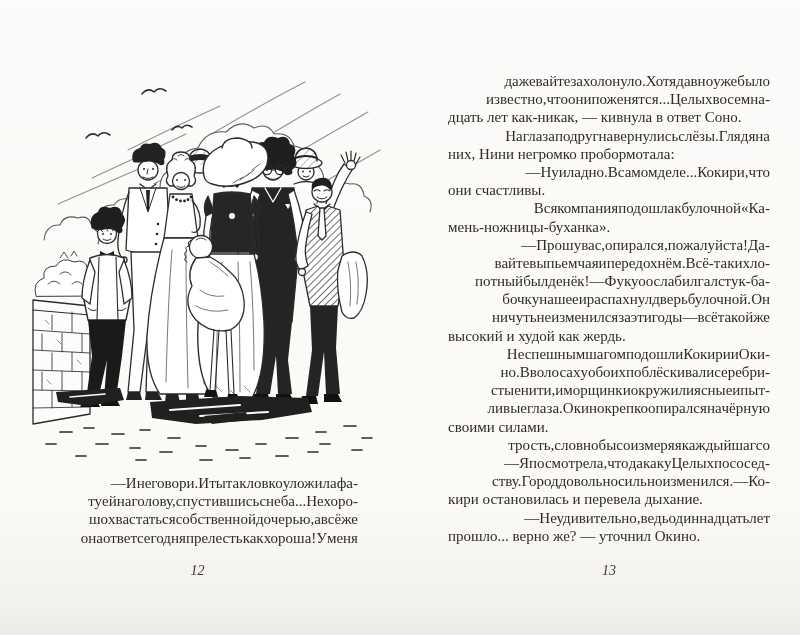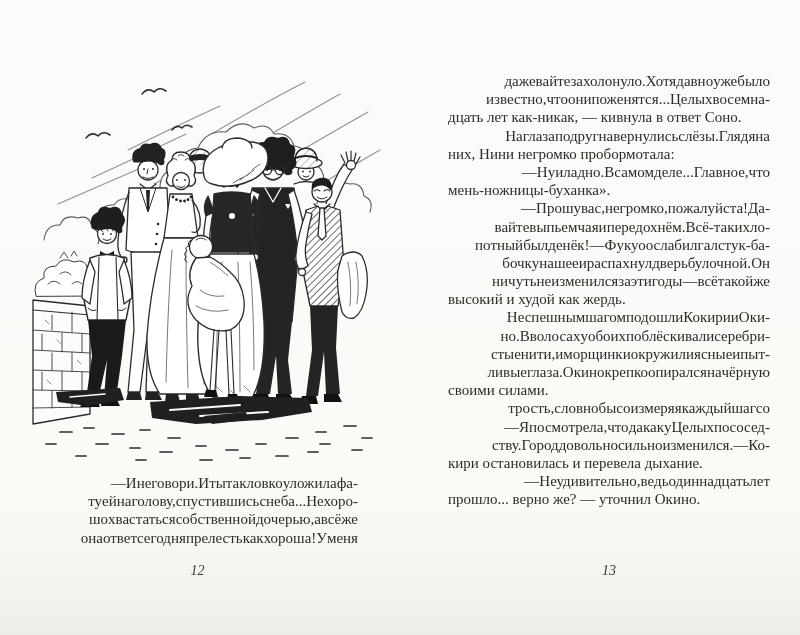--- a/index.html
+++ b/index.html
@@ -327,29 +327,38 @@
       </div>
       <div class="text-line last">них, Нини негромко пробормотала:</div>
       <div class="text-line indent">
         <span>—</span>
         <span>Ну</span>
         <span>и</span>
         <span>ладно.</span>
         <span>В</span>
         <span>самом</span>
         <span>деле...</span>
-        <span>Главное,</span>
+        <span>Кокири,</span>
         <span>что</span>
+      </div>
+      <div class="text-line last">они счастливы.</div>
+      <div class="text-line indent">
+        <span>Вся</span>
+        <span>компания</span>
+        <span>подошла</span>
+        <span>к</span>
+        <span>булочной</span>
+        <span>«Ка-</span>
       </div>
       <div class="text-line last">мень-ножницы-буханка».</div>
       <div class="text-line indent">
         <span>—</span>
         <span>Прошу</span>
         <span>вас,</span>
-        <span>негромко,</span>
+        <span>опирался,</span>
         <span>пожалуйста!</span>
         <span>Да-</span>
       </div>
       <div class="text-line">
         <span>вайте</span>
         <span>выпьем</span>
         <span>чая</span>
         <span>и</span>
         <span>передохнём.</span>
         <span>Всё-таки</span>

